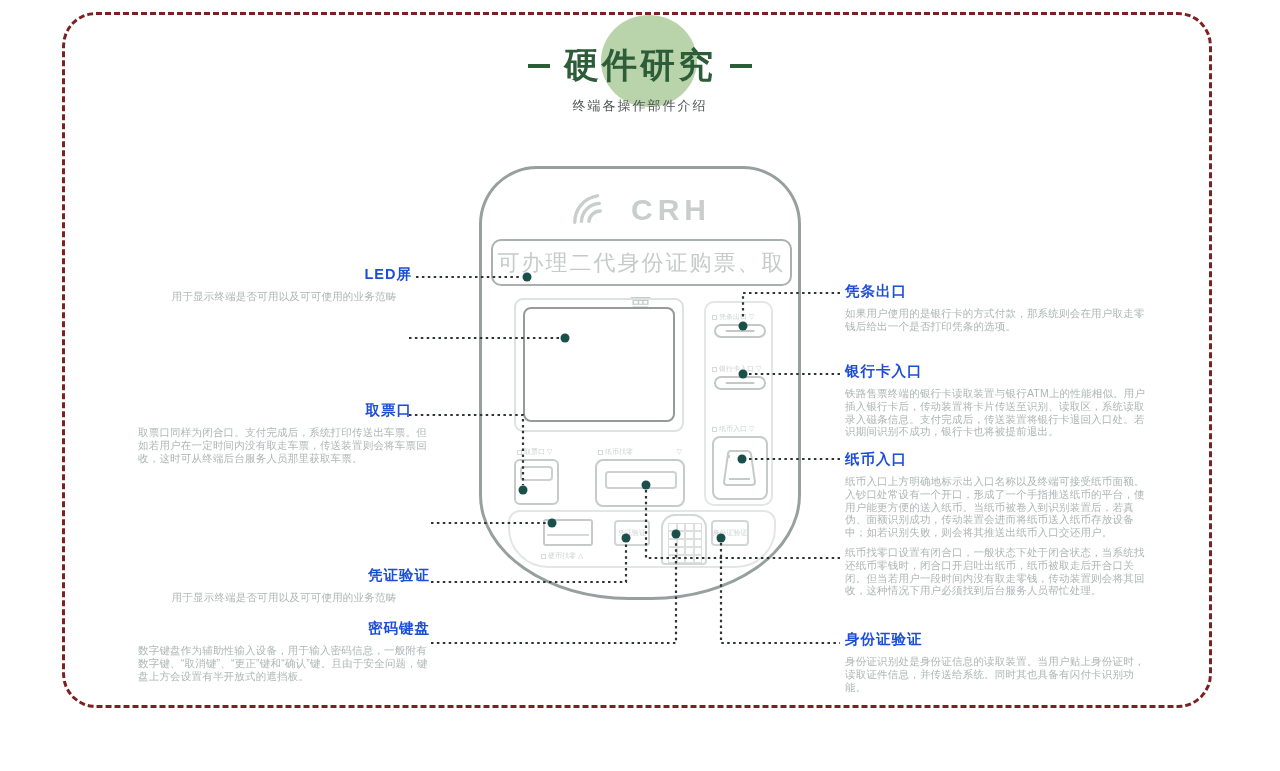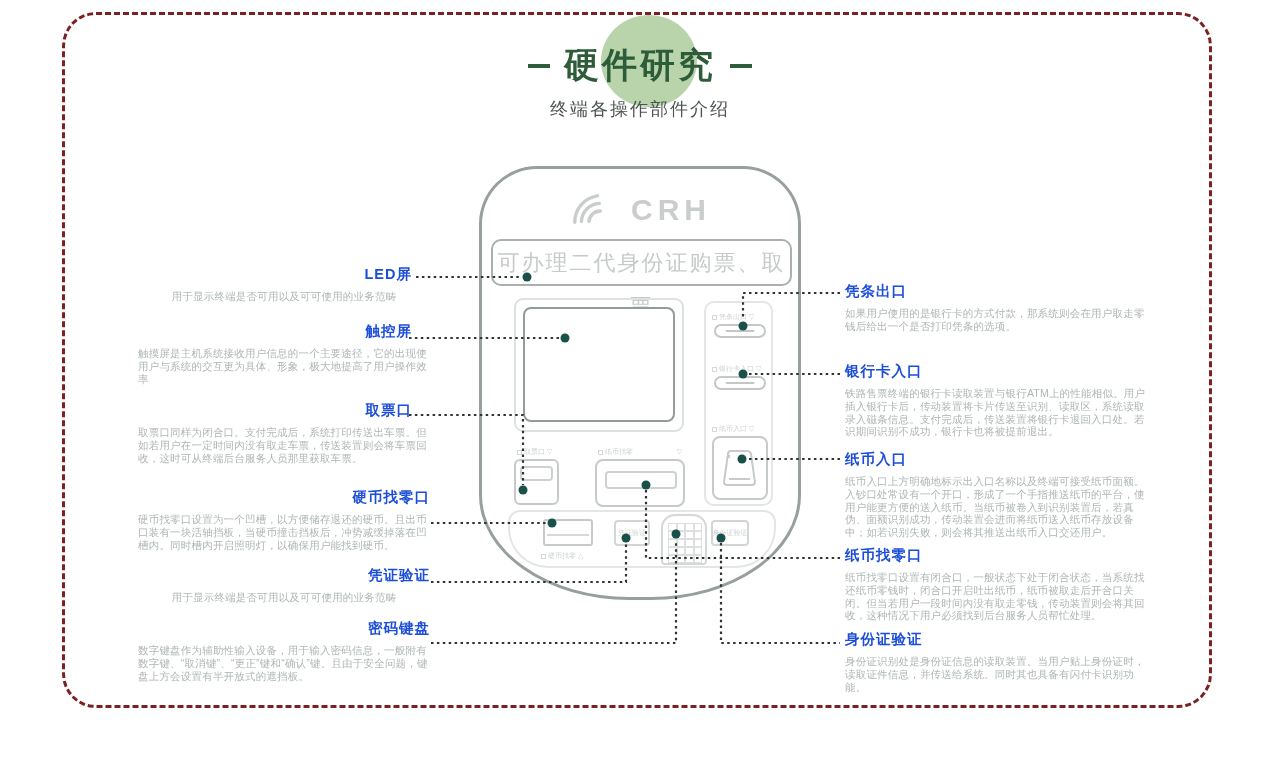--- a/index.html
+++ b/index.html
@@ -12,21 +12,21 @@
     border:3px dashed #7d2022; border-radius:34px; }
 
   
   .title-circle { position:absolute; left:601px; top:15px; width:96px; height:92px;
     background:#b9d3ab; border-radius:50%; }
   .title-row { position:absolute; left:0; top:42px; width:1280px; display:flex;
     justify-content:center; align-items:center; gap:14px; }
   .title-dash { width:22px; height:4px; background:#2c5c38; }
   .main-title { font-size:35px; font-weight:900; color:#2c5c38; letter-spacing:3px; }
   .subtitle { position:absolute; left:0; top:97px; width:1280px; text-align:center;
-    font-size:18px; color:#4d5453; letter-spacing:2px; }
+    font-size:13px; color:#4d5453; letter-spacing:2px; }
 
   
   .machine { position:absolute; left:479px; top:166px; width:322px; height:434px;
     border:3px solid #97a09f; background:#fff;
     border-radius:58px 58px 150px 150px / 58px 58px 105px 105px; }
   .brand { position:absolute; left:0; top:24px; width:100%; display:flex;
     justify-content:center; align-items:center; gap:24px; }
   .brand-text { font-size:30px; font-weight:bold; color:#c9cdcc; letter-spacing:5px; }
   .led-panel { position:absolute; left:9px; top:70px; width:301px; height:47px;
     border:2px solid #a9b0af; border-radius:10px; text-align:center; line-height:44px;
@@ -236,32 +236,24 @@
       <circle cx="742" cy="459" r="4.5"></circle>
       <circle cx="646" cy="485" r="4.5"></circle>
       <circle cx="721" cy="538" r="4.5"></circle>
     </g>
   </svg>
 
   <div class="anno anno-left" style="top:265px;">
     <h3 class="gap">LED屏</h3>
     <p class="right">用于显示终端是否可用以及可可使用的业务范畴</p>
   </div>
-  <div class="anno anno-left" style="top:322px;">
-    <h3 class="gap">触控屏</h3>
-    <p>触摸屏是主机系统接收用户信息的一个主要途径，它的出现使用户与系统的交互更为具体、形象，极大地提高了用户操作效率</p>
-  </div>
   <div class="anno anno-left" style="top:401px;">
     <h3 class="gap">取票口</h3>
     <p>取票口同样为闭合口。支付完成后，系统打印传送出车票。但如若用户在一定时间内没有取走车票，传送装置则会将车票回收，这时可从终端后台服务人员那里获取车票。</p>
   </div>
-  <div class="anno anno-left" style="top:488px;">
-    <h3>硬币找零口</h3>
-    <p>硬币找零口设置为一个凹槽，以方便储存退还的硬币。且出币口装有一块活轴挡板，当硬币撞击挡板后，冲势减缓掉落在凹槽内。同时槽内开启照明灯，以确保用户能找到硬币。</p>
-  </div>
   <div class="anno anno-left" style="top:566px;">
     <h3>凭证验证</h3>
     <p class="right">用于显示终端是否可用以及可可使用的业务范畴</p>
   </div>
   <div class="anno anno-left" style="top:619px;margin-left:20px;">
     <h3>密码键盘</h3>
     <p>数字键盘作为辅助性输入设备，用于输入密码信息，一般附有数字键、“取消键”、“更正”键和“确认”键。且由于安全问题，键盘上方会设置有半开放式的遮挡板。</p>
   </div>
 
   <div class="anno anno-right" style="top:282px;">
@@ -270,21 +262,20 @@
   </div>
   <div class="anno anno-right" style="top:362px;">
     <h3>银行卡入口</h3>
     <p>铁路售票终端的银行卡读取装置与银行ATM上的性能相似。用户插入银行卡后，传动装置将卡片传送至识别、读取区，系统读取录入磁条信息。支付完成后，传送装置将银行卡退回入口处。若识期间识别不成功，银行卡也将被提前退出。</p>
   </div>
   <div class="anno anno-right" style="top:450px;">
     <h3>纸币入口</h3>
     <p>纸币入口上方明确地标示出入口名称以及终端可接受纸币面额。入钞口处常设有一个开口，形成了一个手指推送纸币的平台，使用户能更方便的送入纸币。当纸币被卷入到识别装置后，若真伪、面额识别成功，传动装置会进而将纸币送入纸币存放设备中；如若识别失败，则会将其推送出纸币入口交还用户。</p>
   </div>
   <div class="anno anno-right" style="top:546px;">
-    <h3>纸币找零口</h3>
     <p>纸币找零口设置有闭合口，一般状态下处于闭合状态，当系统找还纸币零钱时，闭合口开启吐出纸币，纸币被取走后开合口关闭。但当若用户一段时间内没有取走零钱，传动装置则会将其回收，这种情况下用户必须找到后台服务人员帮忙处理。</p>
   </div>
   <div class="anno anno-right" style="top:630px;">
     <h3>身份证验证</h3>
     <p>身份证识别处是身份证信息的读取装置。当用户贴上身份证时，读取证件信息，并传送给系统。同时其也具备有闪付卡识别功能。</p>
   </div>
 
 </div>
 
 </body></html>

